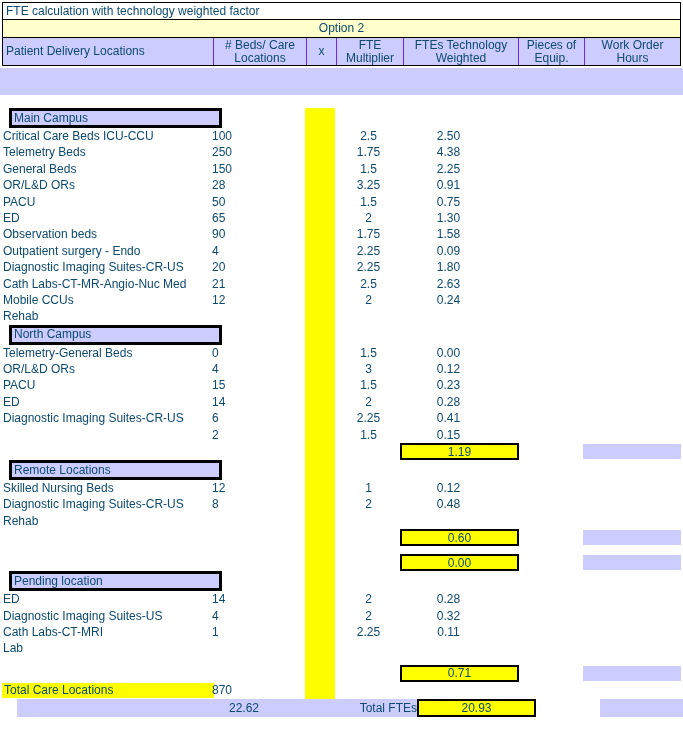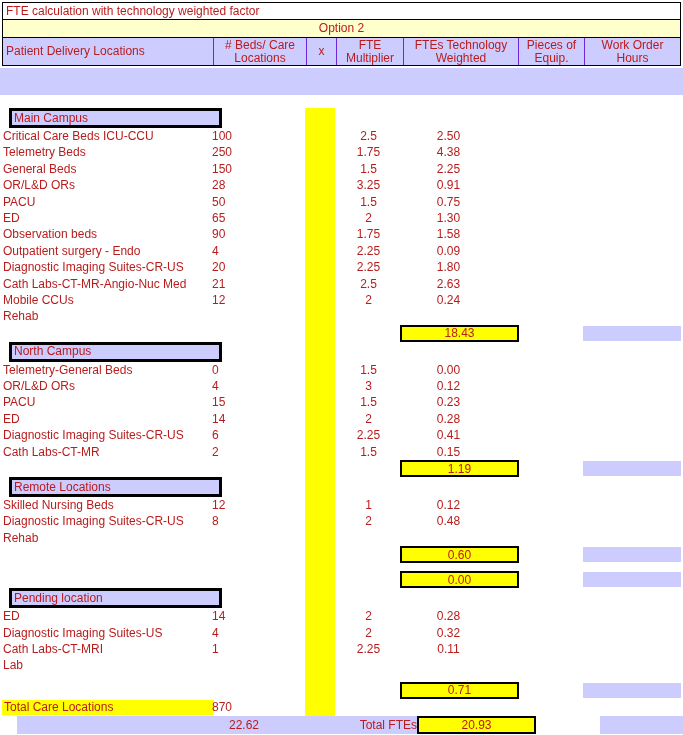--- a/index.html
+++ b/index.html
@@ -1,18 +1,18 @@
 <!DOCTYPE html>
 <html><head>
 <meta charset="utf-8">
 <style>
   html,body{margin:0;padding:0;background:#ffffff;}
   .sheet{
     position:relative;width:683px;height:735px;background:#ffffff;
-    font-family:"Liberation Sans",sans-serif;font-size:12px;color:#b91c1c;
+    font-family:"Liberation Sans",sans-serif;font-size:12px;color:#0c4a6e;
     overflow:hidden;
   }
   
   .top-block{
     position:absolute;left:2px;top:2px;width:679px;box-sizing:border-box;
     border:1px solid #000;background:#fff;
   }
   .row-title{height:16px;line-height:16px;border-bottom:1px solid #000;
     background:#ffffff;padding-left:3px;white-space:nowrap;}
   .row-option{height:17px;line-height:17px;border-bottom:1px solid #000;
@@ -216,29 +216,20 @@
       <div class="row row-data">
         <div class="cell ca">Rehab</div>
         <div class="cell cb"></div>
         <div class="cell cc"></div>
         <div class="cell cd"></div>
         <div class="cell ce"></div>
         <div class="cell cf"></div>
         <div class="cell cg"></div>
       </div>
 
-      <div class="row row-subtotal">
-        <div class="cell ca"></div>
-        <div class="cell cb"></div>
-        <div class="cell cc"></div>
-        <div class="cell cd"></div>
-        <div class="cell ce">18.43</div>
-        <div class="cell cf"></div>
-        <div class="cell cg"></div>
-      </div>
 
       <div class="row row-section">
         <div class="cell ca">North Campus</div>
         <div class="cell cb"></div>
         <div class="cell cc"></div>
         <div class="cell cd"></div>
         <div class="cell ce"></div>
         <div class="cell cf"></div>
         <div class="cell cg"></div>
       </div>
@@ -287,21 +278,20 @@
         <div class="cell ca">Diagnostic Imaging Suites-CR-US</div>
         <div class="cell cb">6</div>
         <div class="cell cc"></div>
         <div class="cell cd">2.25</div>
         <div class="cell ce">0.41</div>
         <div class="cell cf"></div>
         <div class="cell cg"></div>
       </div>
 
       <div class="row row-data">
-        <div class="cell ca">Cath Labs-CT-MR</div>
         <div class="cell cb">2</div>
         <div class="cell cc"></div>
         <div class="cell cd">1.5</div>
         <div class="cell ce">0.15</div>
         <div class="cell cf"></div>
         <div class="cell cg"></div>
       </div>
 
       <div class="row row-subtotal">
         <div class="cell ca"></div>

